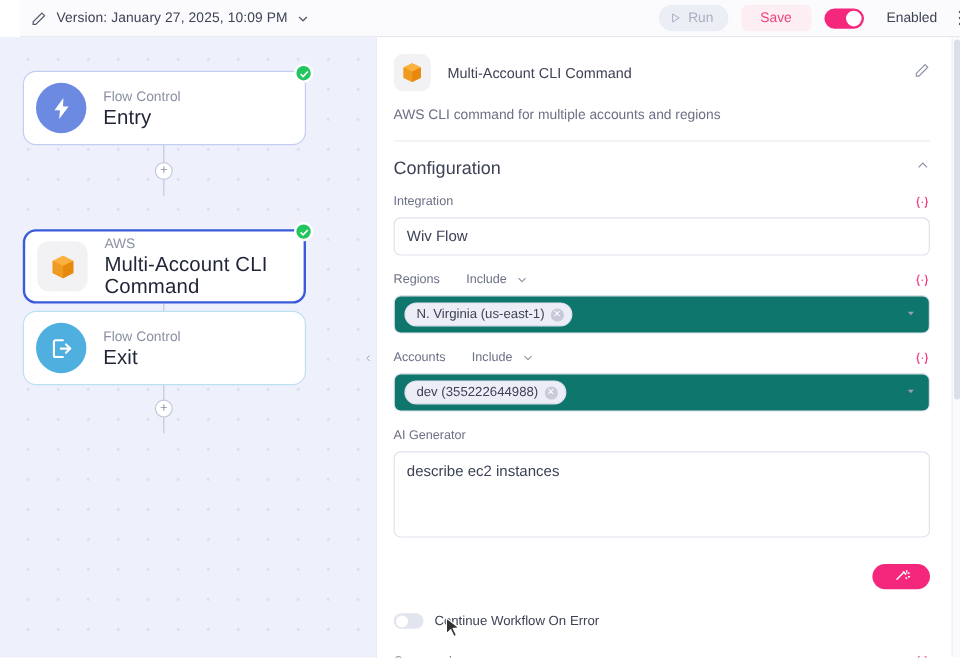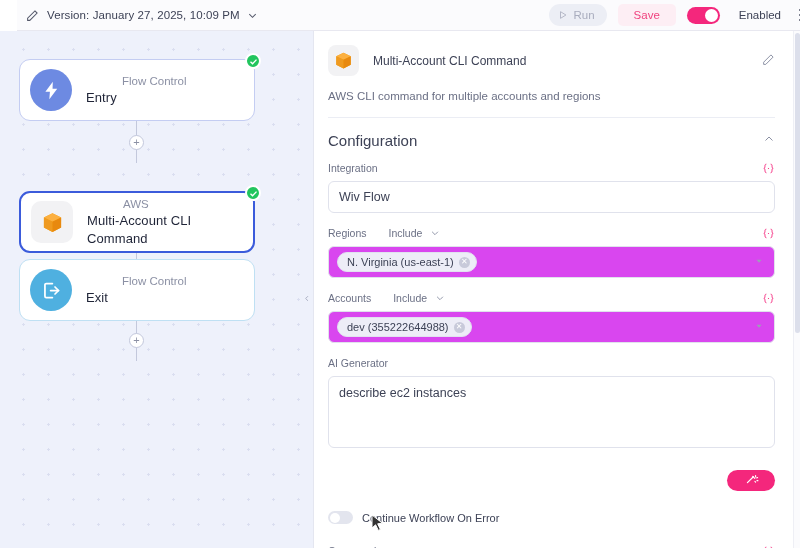--- a/index.html
+++ b/index.html
@@ -81,22 +81,22 @@
   .node.exit  { top: 228px; border: 1px solid #bfe0f3; }
   .node-icon {
     width: 42px; height: 42px; border-radius: 50%;
     display: flex; align-items: center; justify-content: center;
     flex: none;
   }
   .node-icon.entry { background: #6d8ae2; }
   .node-icon.exit  { background: #4fb0e0; }
   .node-icon.aws   { background: #f2f2f4; border-radius: 10px; }
   .node-text { margin-left: 14px; }
-  .node-sub { font-size: 11.5px; color: #8b90a4; line-height: 15px; margin-left: 36px; }
-  .node-title { font-size: 13px; color: #1f2437; font-weight: 500; line-height: 18px; letter-spacing: .1px; }
+  .node-sub { font-size: 11.5px; color: #8b90a4; line-height: 15px; }
+  .node-title { font-size: 17px; color: #1f2437; font-weight: 500; line-height: 18px; letter-spacing: .1px; }
   .badge {
     position: absolute; width: 16px; height: 16px; border-radius: 50%;
     background: #22c55e; border: 2px solid #fff;
     display: flex; align-items: center; justify-content: center;
     right: -7px; top: -7px;
   }
   .connector {
     position: absolute; left: 136px; width: 1.2px;
     background: #c3c8dc;
   }
@@ -147,21 +147,21 @@
     font-size: 10.5px; color: #6b7085;
   }
   .code-icon { margin-left: auto; display: flex; align-items: center; }
   .input-box {
     height: 32px; border: 1px solid #e0e2ec; border-radius: 6px;
     background: #fff; display: flex; align-items: center;
     padding: 0 10px; font-size: 12.5px; color: #3d4256;
   }
   .select-box {
     min-height: 32px; border: 1px solid #e0e2ec; border-radius: 6px;
-    background: #d946ef; display: flex; align-items: center;
+    background: #0f766e; display: flex; align-items: center;
     padding: 0 8px; gap: 17px;
   }
   .chip {
     display: inline-flex; align-items: center; gap: 5px;
     background: #ededf7; border: 1px solid #e1e1f0;
     border-radius: 11px; height: 20px; padding: 0 6px 0 9px;
     font-size: 11px; color: #3d4256;
   }
   .chip-x {
     width: 11px; height: 11px; border-radius: 50%;

